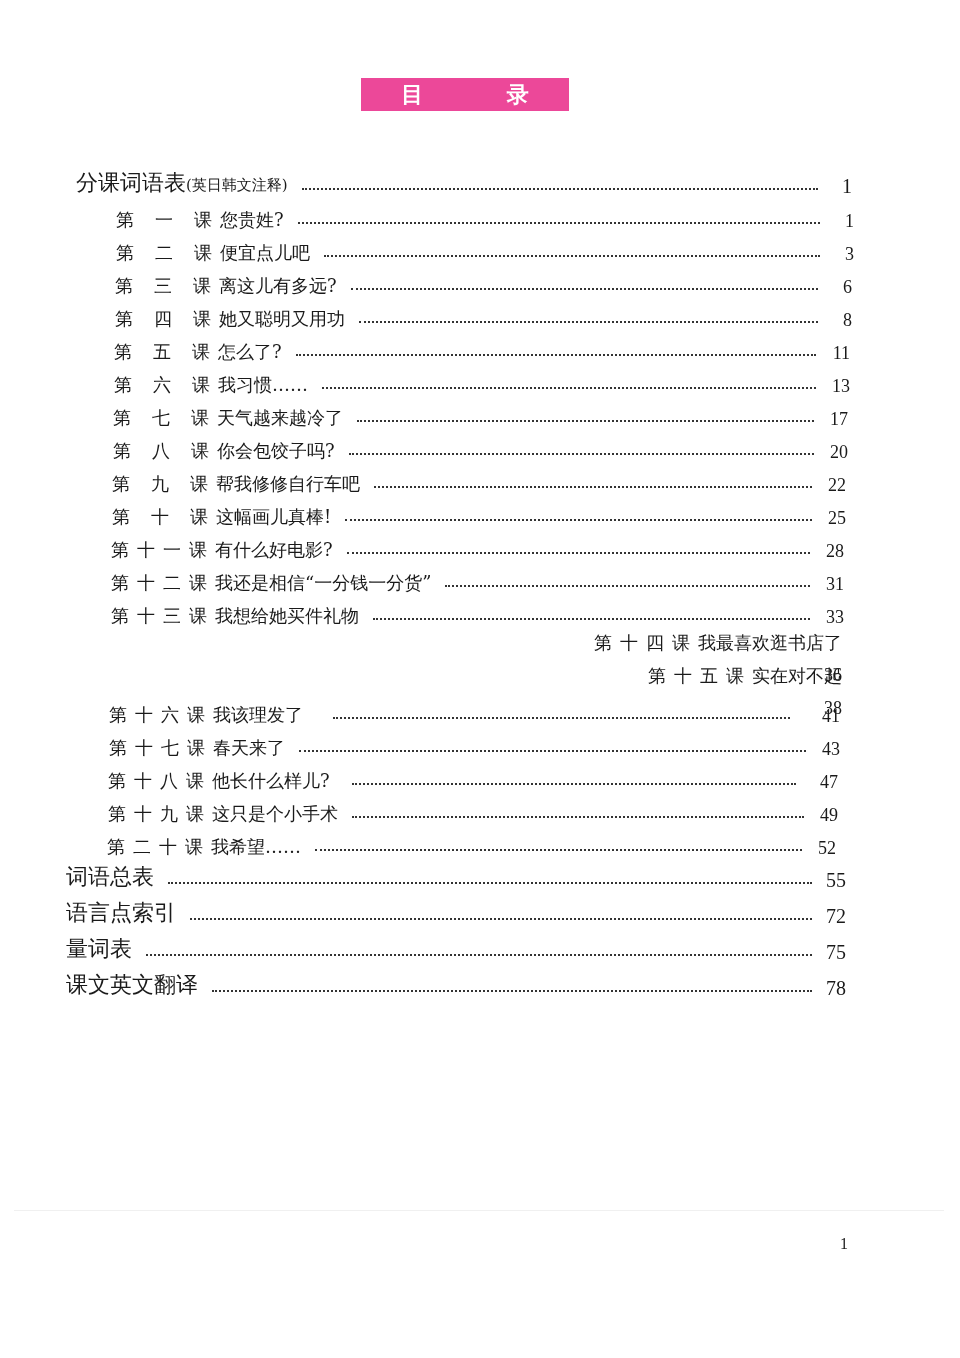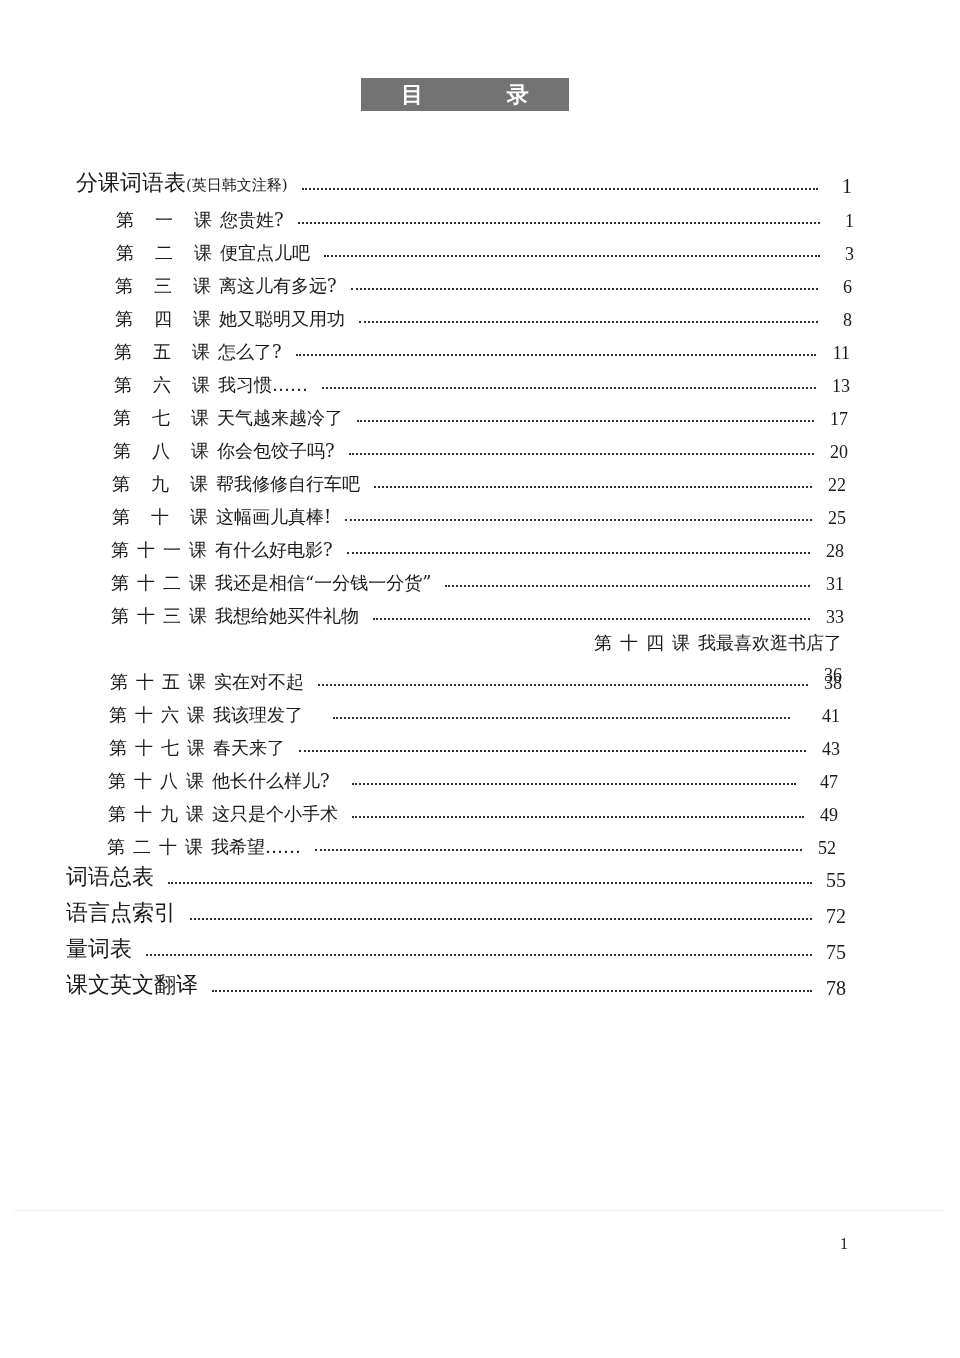--- a/index.html
+++ b/index.html
@@ -1,19 +1,19 @@
 <!DOCTYPE html>
 <html><head>
 <meta charset="utf-8">
 <style>
   html, body { margin: 0; padding: 0; background: #ffffff; }
   body { width: 960px; height: 1358px; position: relative; overflow: hidden;
          font-family: "DejaVu Serif", "Liberation Serif", serif; color: #1a1a1a; }
   .banner { position: absolute; left: 361px; top: 78px; width: 208px; height: 33px;
-            background: #737373; display: flex; align-items: center; justify-content: center; }
+            background: #ec4899; display: flex; align-items: center; justify-content: center; }
   .banner span { color: #fff; font-family: "DejaVu Sans", sans-serif; font-weight: bold;
                  font-size: 22px; letter-spacing: 38px; margin-right: -38px; }
   .row { position: absolute; display: flex; align-items: flex-end; height: 30px; }
   .row .label { white-space: nowrap; }
   .row .dots { flex: 1; border-bottom: 2px dotted #333; margin: 0 12px 8px 14px; height: 1px; }
   .row .page { font-family: "Liberation Serif", serif; min-width: 22px; text-align: right; }
   .main .label { font-size: 22px; }
   .main .page { font-size: 20px; }
   .lesson .label { font-size: 18px; display: flex; }
   .lesson .num { width: 96px; display: inline-block; text-align: justify; text-align-last: justify; margin-right: 8px; }
@@ -141,21 +141,21 @@
       <span class="page">33</span>
     </div>
     <div class="row lesson" style="left: 110px; top: 631px; width: 732px; flex-direction: column;">
       <span class="label">
         <span class="num">第十四课</span>
         <span>我最喜欢逛书店了</span>
       </span>
       <span class="dots"></span>
       <span class="page">36</span>
     </div>
-    <div class="row lesson" style="left: 110px; top: 664px; width: 732px;">
+    <div class="row lesson" style="left: 110px; top: 664px; width: 732px; flex-direction: column;">
       <span class="label">
         <span class="num">第十五课</span>
         <span>实在对不起</span>
       </span>
       <span class="dots"></span>
       <span class="page">38</span>
     </div>
     <div class="row lesson" style="left: 109px; top: 697px; width: 731px; gap: 16px;">
       <span class="label">
         <span class="num">第十六课</span>

